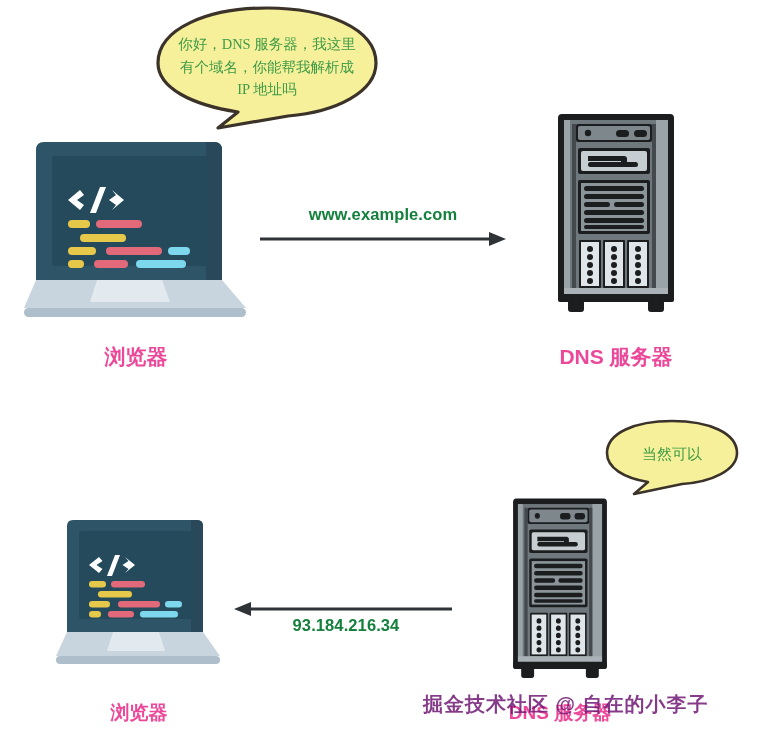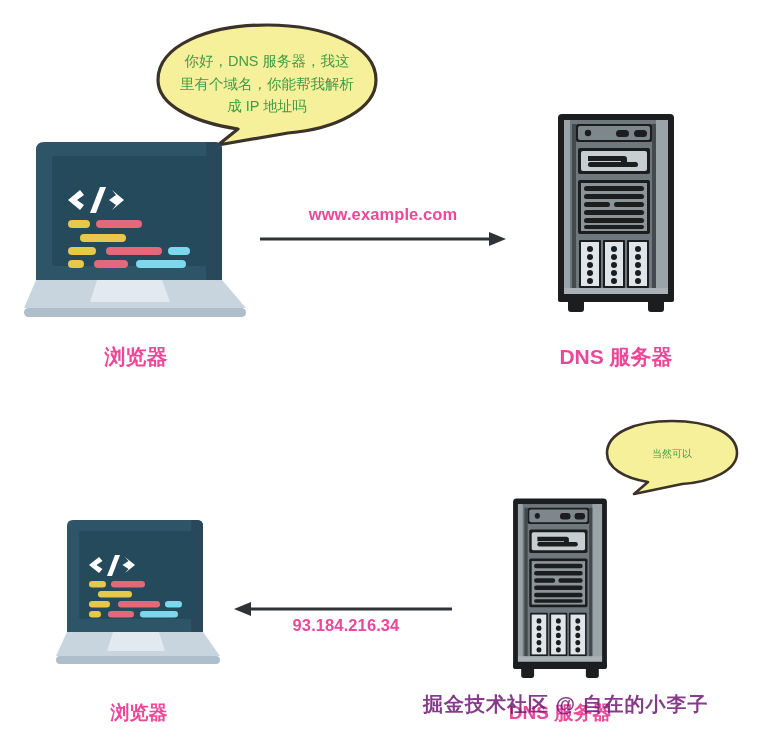--- a/index.html
+++ b/index.html
@@ -38,42 +38,42 @@
     color: #3f9b47;
     line-height: 1.55;
     pointer-events: none;
     box-sizing: border-box;
   }
   .bubble-a .bubble-text {
     font-size: 14.5px;
     padding: 0 26px 8px 26px;
   }
   .bubble-b .bubble-text {
-    font-size: 10px;
+    font-size: 15px;
     padding: 0 18px 8px 18px;
   }
 
   
   .laptop { position: absolute; }
   .laptop svg { display: block; }
 
   
   .server { position: absolute; }
   .server svg { display: block; }
 
   
   .arrow { position: absolute; }
   .arrow svg { display: block; }
   .arrow-label {
     position: absolute;
     width: 100%;
     text-align: center;
     font-size: 16.5px;
     font-weight: 700;
-    color: #ec4899;
+    color: #15803d;
     letter-spacing: 0.1px;
     white-space: nowrap;
   }
 
   
   .caption {
     position: absolute;
     text-align: center;
     color: #ec4899;
     white-space: nowrap;
@@ -90,21 +90,21 @@
     white-space: nowrap;
     letter-spacing: 1px;
     font-weight: 700;
   }
 </style>
 </head>
 <body>
 
 <div class="stage">
 
-  <div class="bubble-wrap bubble-a abs" style="left:152px; top:21px; width:230px; height:134px;">
+  <div class="bubble-wrap bubble-a abs" style="left:152px; top:4px; width:230px; height:134px;font-family:Liberation Serif, serif;">
     <svg width="230" height="134" viewBox="0 0 230 134">
       <path d="M115 4
                C 173 4, 224 24, 224 59
                C 224 88, 184 108, 136 112
                L 66 124
                L 86 108
                C 40 101, 6 84, 6 59
                C 6 24, 57 4, 115 4 Z" fill="#f7f09a" stroke="#3b3229" stroke-width="3.2" stroke-linejoin="round"></path>
     </svg>
     <div class="bubble-text">你好，DNS 服务器，我这里有个域名，你能帮我解析成 IP 地址吗</div>

